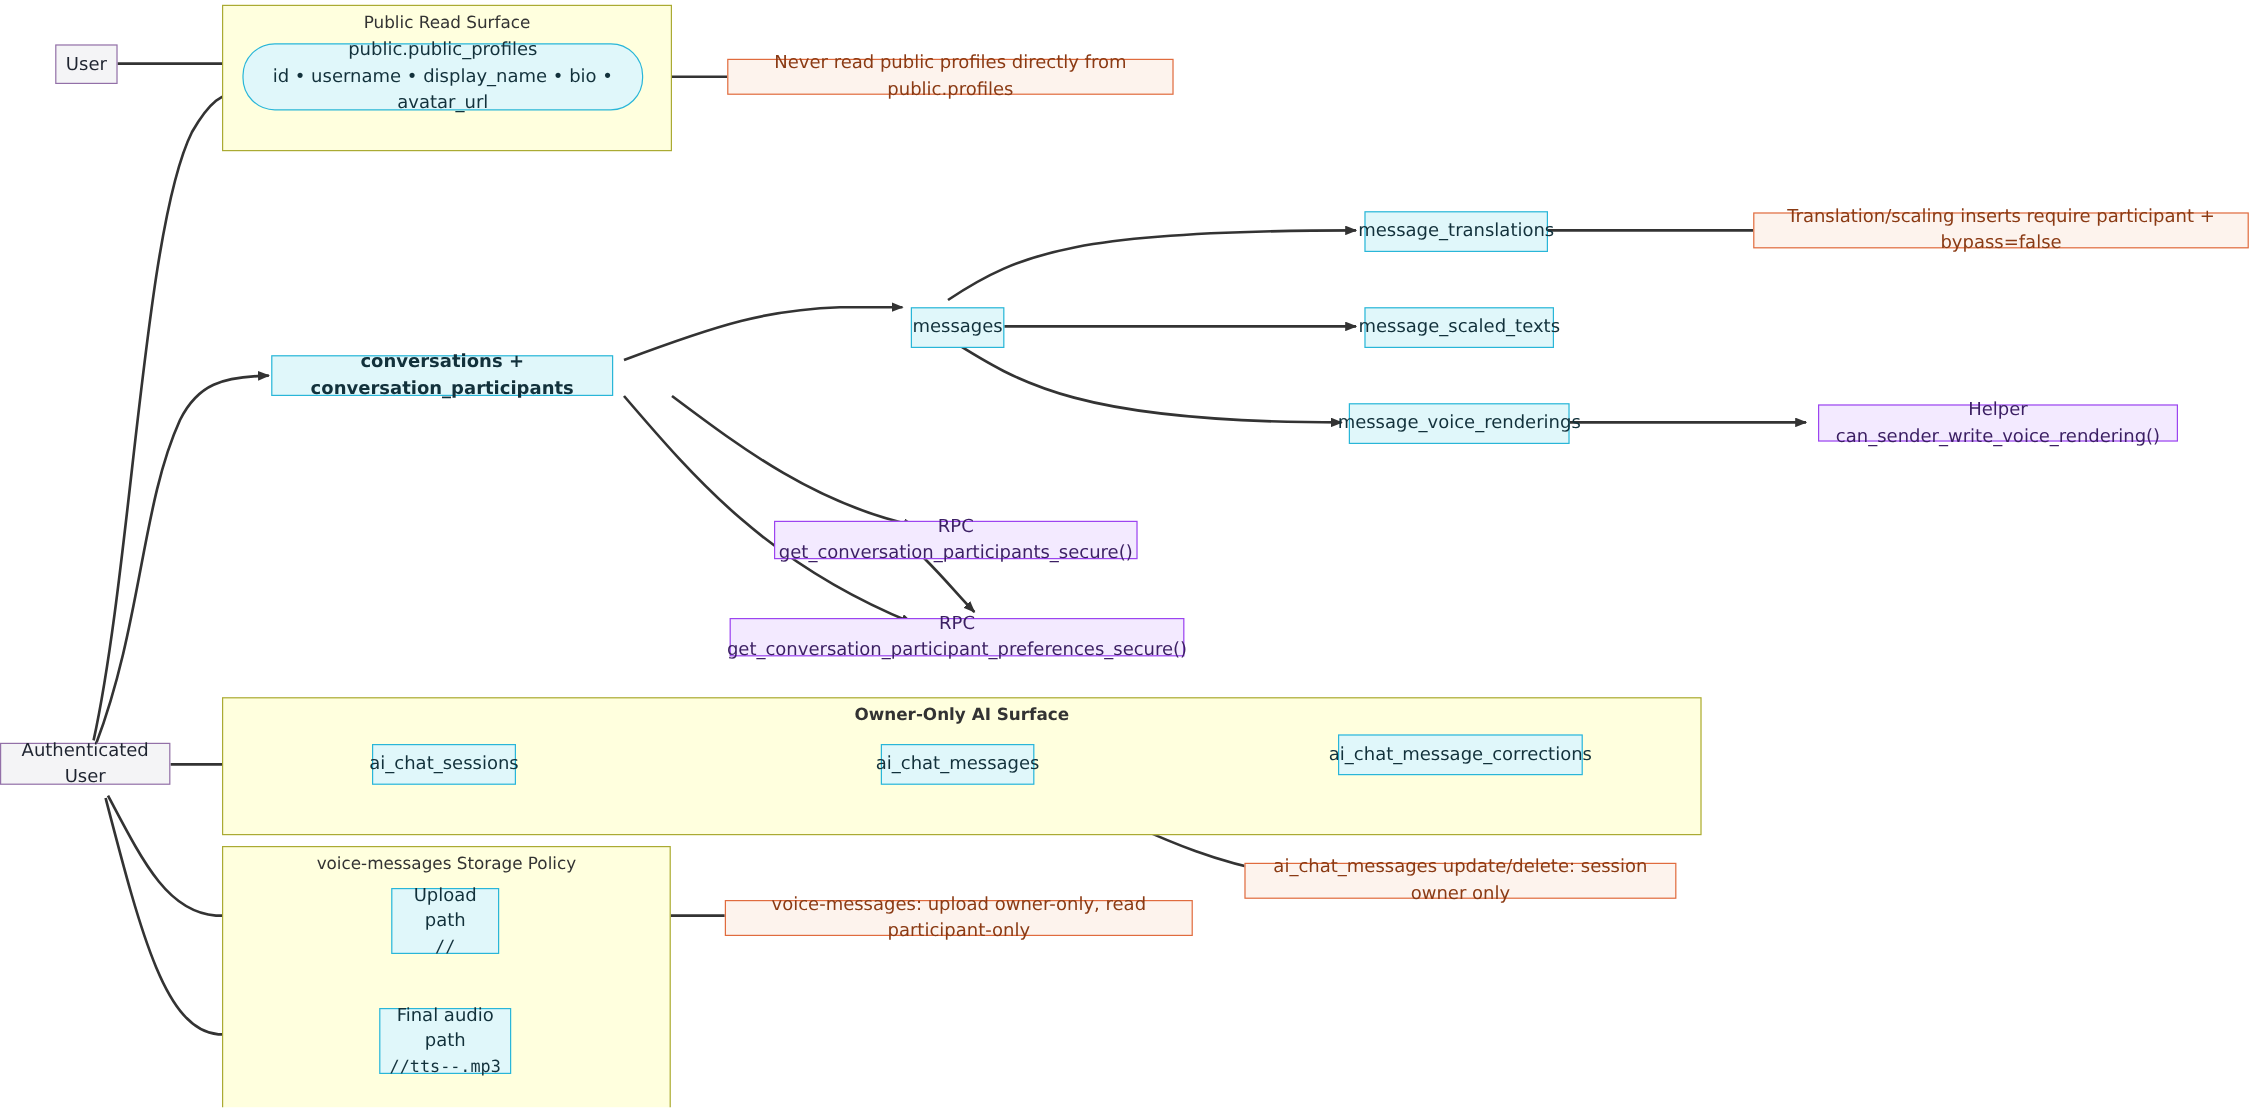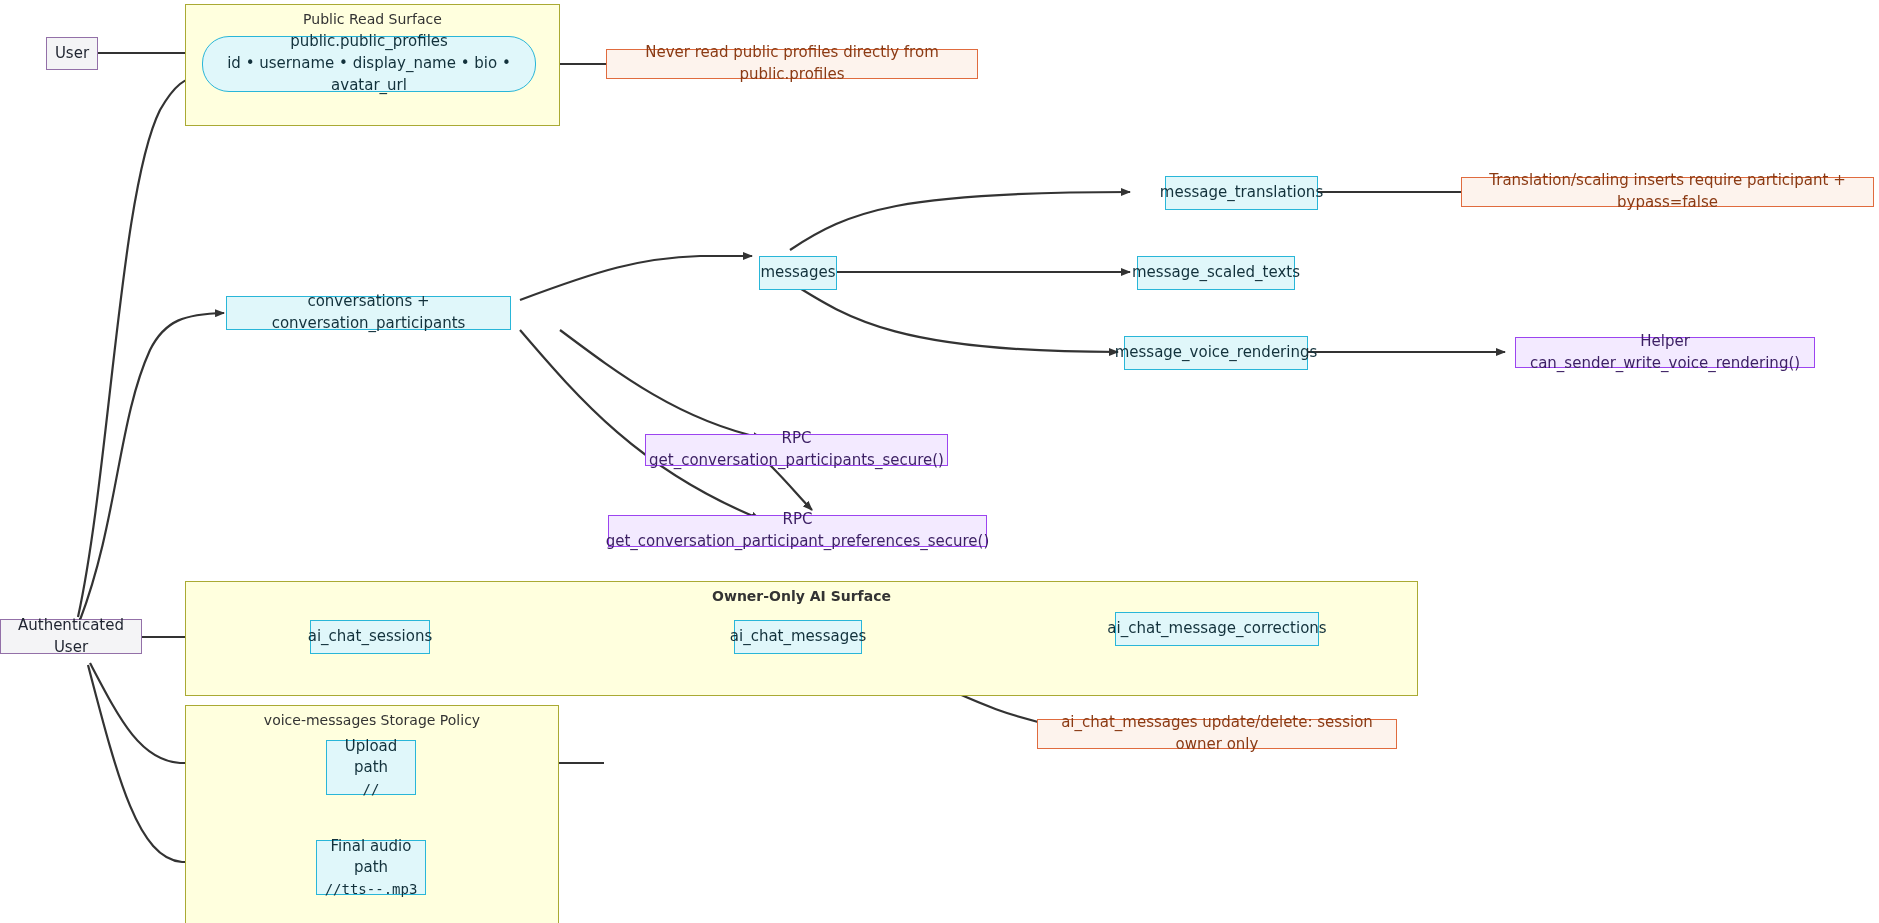--- a/index.html
+++ b/index.html
@@ -102,29 +102,29 @@
 
   <div class="node n-table" style="left:202px;top:36px;width:334px;height:56px;border-radius:27px;">
     <span>public.public_profiles</span>
     <span class="sub">id • username • display_name • bio • avatar_url</span>
   </div>
 
   <div class="node n-note" style="left:606px;top:49px;width:372px;height:30px;">
     <span>Never read public profiles directly from public.profiles</span>
   </div>
 
-  <div class="node n-table" style="left:226px;top:296px;width:285px;height:34px;">
+  <div class="node n-table" style="left:226px;top:296px;width:285px;height:34px;font-weight:bold;">
     <span>conversations + conversation_participants</span>
   </div>
 
   <div class="node n-table" style="left:759px;top:256px;width:78px;height:34px;">
     <span>messages</span>
   </div>
 
-  <div class="node n-table" style="left:1137px;top:176px;width:153px;height:34px;margin-left:28px;">
+  <div class="node n-table" style="left:1137px;top:176px;width:153px;height:34px;">
     <span>message_translations</span>
   </div>
 
   <div class="node n-table" style="left:1137px;top:256px;width:158px;height:34px;">
     <span>message_scaled_texts</span>
   </div>
 
   <div class="node n-table" style="left:1124px;top:336px;width:184px;height:34px;">
     <span>message_voice_renderings</span>
   </div>
@@ -164,14 +164,17 @@
   <div class="node n-table" style="left:326px;top:740px;width:90px;height:55px;">
     <span>Upload path</span>
     <span class="mono">//</span>
   </div>
 
   <div class="node n-table" style="left:316px;top:840px;width:110px;height:55px;">
     <span>Final audio path</span>
     <span class="mono">//tts--.mp3</span>
   </div>
 
+  <div class="node n-note" style="left:604px;top:750px;width:390px;height:30px;">
+    <span>voice-messages: upload owner-only, read participant-only</span>
+  </div>
 
 </div>
 
 </body></html>

